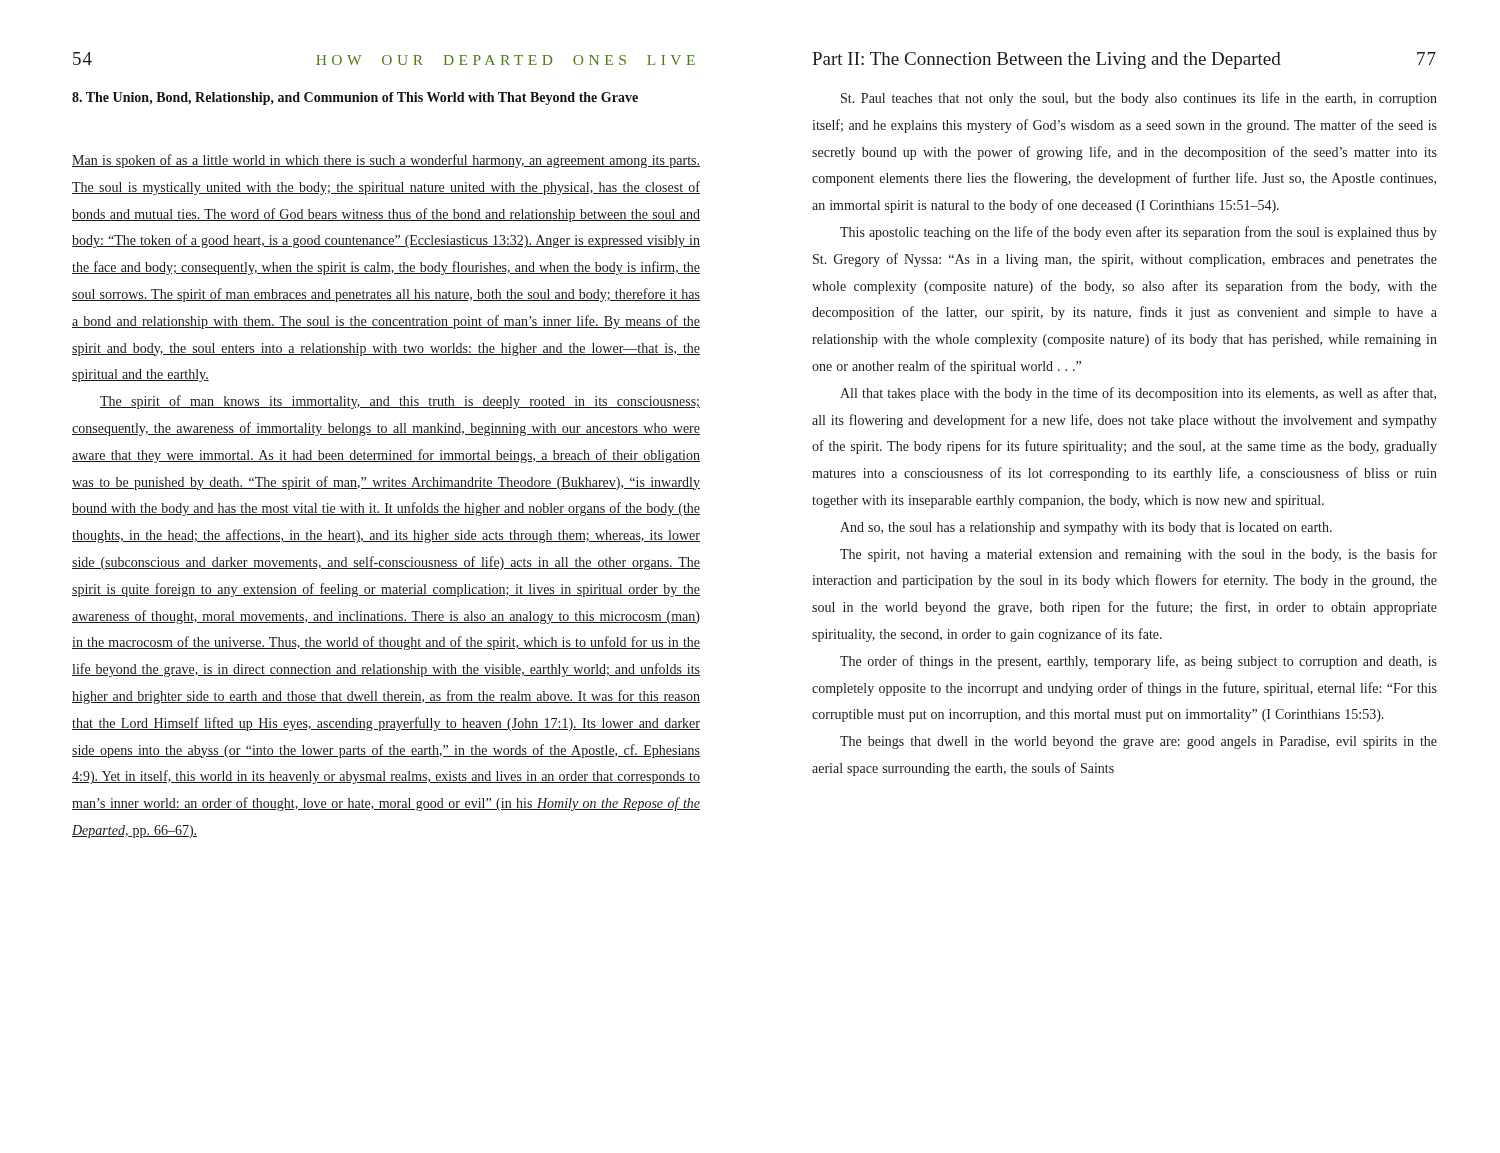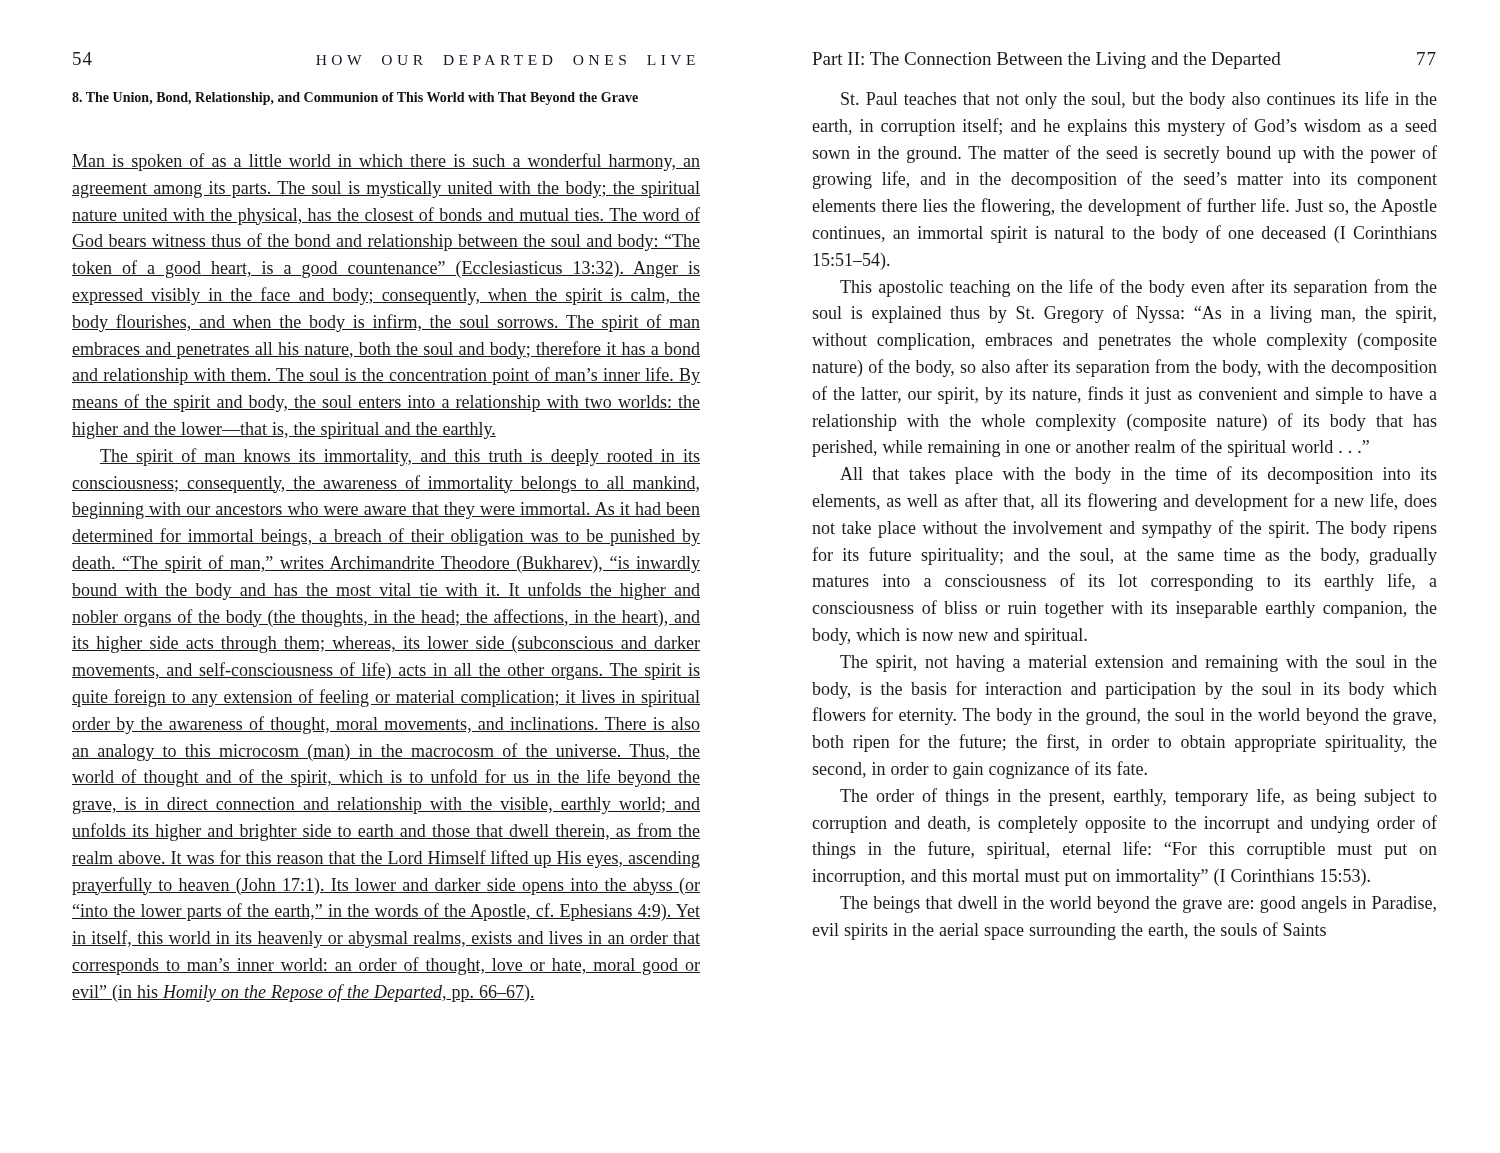--- a/index.html
+++ b/index.html
@@ -43,21 +43,21 @@
   }
   .page-number {
     font-size: 19px;
     letter-spacing: 1px;
     color: #1b1b1a;
   }
   .running-head-caps {
     font-size: 15.5px;
     letter-spacing: 4.5px;
     word-spacing: 7px;
-    color: #0f172a;
+    color: #4d7c0f;
     white-space: nowrap;
   }
   .running-head-italic {
     font-size: 19px;
     color: #1b1b1a;
     white-space: nowrap;
   }
   .section-heading {
     position: absolute;
     top: 84px;
@@ -71,21 +71,21 @@
   .page-body {
     position: absolute;
     left: 0;
     right: 0;
     text-align: justify;
   }
   .page-left .page-body { top: 148px; text-decoration: underline; }
   .page-right .page-body { top: 86px; }
   .page-body p {
     margin: 0;
-    font-size: 18px;
+    font-size: 14px;
     line-height: 26.8px;
     word-spacing: 0.5px;
   }
   .page-body p.indent {
     text-indent: 28px;
   }
   .italic {
     font-style: italic;
   }
 </style>
@@ -108,19 +108,20 @@
 
   <div class="page page-right">
     <div class="running-head-row">
       <span class="running-head-italic">Part II: The Connection Between the Living and the Departed</span>
       <span class="page-number">77</span>
     </div>
     <div class="page-body" id="right-body">
         <p class="indent"><span>St. Paul teaches that not only the soul, but the body also continues its life in the earth, in corruption itself; and he explains this mystery of God’s wisdom as a seed sown in the ground. The matter of the seed is secretly bound up with the power of growing life, and in the decomposition of the seed’s matter into its component elements there lies the flowering, the development of further life. Just so, the Apostle continues, an immortal spirit is natural to the body of one deceased (I Corinthians 15:51–54).</span></p>
         <p class="indent"><span>This apostolic teaching on the life of the body even after its separation from the soul is explained thus by St. Gregory of Nyssa: “As in a living man, the spirit, without complication, embraces and penetrates the whole complexity (composite nature) of the body, so also after its separation from the body, with the decomposition of the latter, our spirit, by its nature, finds it just as convenient and simple to have a relationship with the whole complexity (composite nature) of its body that has perished, while remaining in one or another realm of the spiritual world . . .”</span></p>
         <p class="indent"><span>All that takes place with the body in the time of its decomposition into its elements, as well as after that, all its flowering and development for a new life, does not take place without the involvement and sympathy of the spirit. The body ripens for its future spirituality; and the soul, at the same time as the body, gradually matures into a consciousness of its lot corresponding to its earthly life, a consciousness of bliss or ruin together with its inseparable earthly companion, the body, which is now new and spiritual.</span></p>
+        <p class="indent"><span>And so, the soul has a relationship and sympathy with its body that is located on earth.</span></p>
         <p class="indent"><span>The spirit, not having a material extension and remaining with the soul in the body, is the basis for interaction and participation by the soul in its body which flowers for eternity. The body in the ground, the soul in the world beyond the grave, both ripen for the future; the first, in order to obtain appropriate spirituality, the second, in order to gain cognizance of its fate.</span></p>
         <p class="indent"><span>The order of things in the present, earthly, temporary life, as being subject to corruption and death, is completely opposite to the incorrupt and undying order of things in the future, spiritual, eternal life: “For this corruptible must put on incorruption, and this mortal must put on immortality” (I Corinthians 15:53).</span></p>
         <p class="indent"><span>The beings that dwell in the world beyond the grave are: good angels in Paradise, evil spirits in the aerial space surrounding the earth, the souls of Saints</span></p>
       </div>
   </div>
 
 </div>
 
 </body></html>

